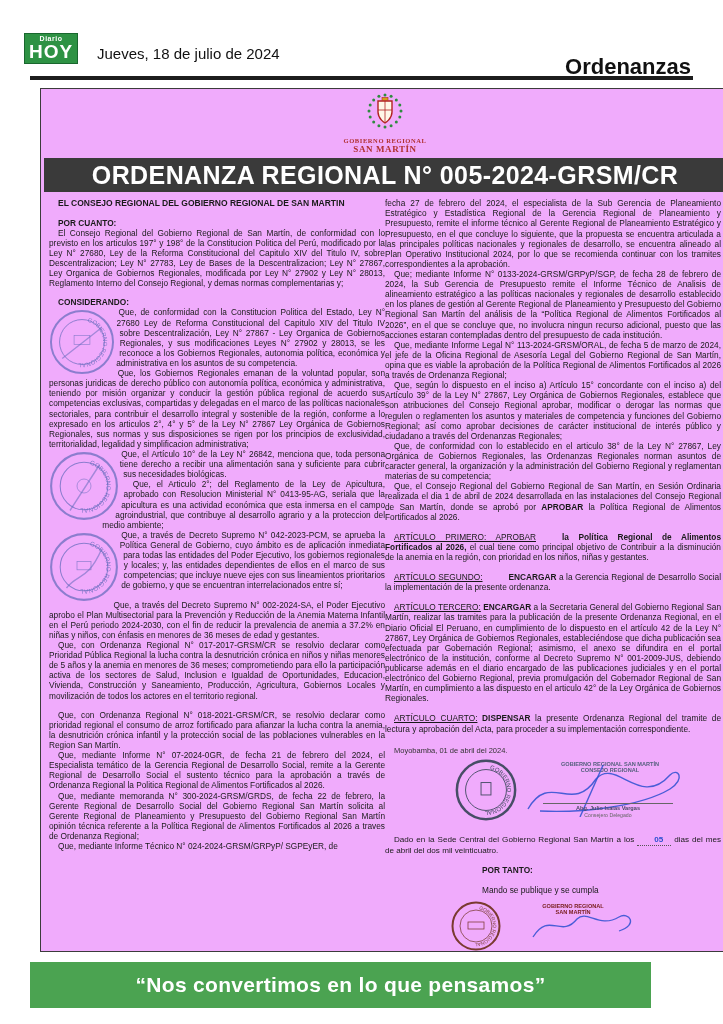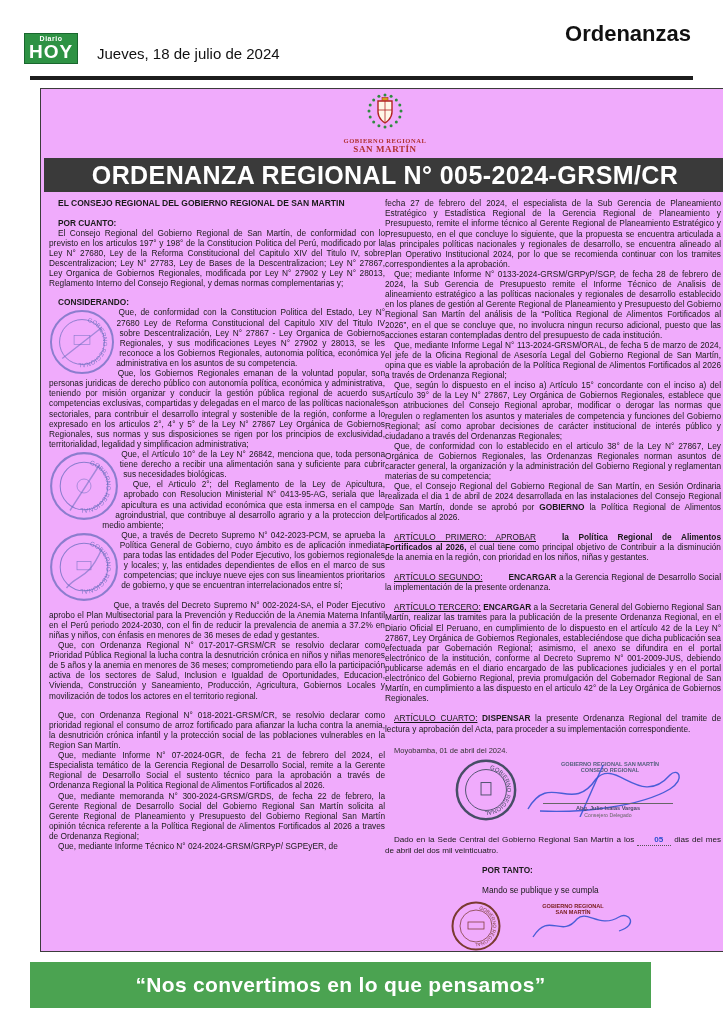--- a/index.html
+++ b/index.html
@@ -8,21 +8,21 @@
     width:723px; height:1024px; overflow:hidden; position:relative;
     font-family:"Liberation Sans", sans-serif; color:#1a1a1a;
   }
   
   .masthead-bar { position:relative; height:82px; }
   .hoy-logo { position:absolute; left:24px; top:33px; width:54px; background:#2e9244;
               border:1px solid #19672e; text-align:center; color:#fff; padding:1px 0 2px; }
   .hoy-small { font-size:7px; font-weight:bold; letter-spacing:.5px; }
   .hoy-big   { font-size:19px; font-weight:bold; letter-spacing:1px; line-height:19px; }
   .mast-date { position:absolute; left:97px; top:45px; font-size:15px; color:#111; }
-  .mast-section { position:absolute; right:32px; top:21px; font-size:22px; font-weight:bold; color:#111; }
+  .mast-section { position:absolute; right:32px; top:54px; font-size:22px; font-weight:bold; color:#111; }
   .header-rule { position:absolute; left:30px; width:663px; top:76px; height:4px; background:#1d1d1d; }
 
   
   .doc { position:absolute; left:40px; top:88px; width:690px; height:864px;
          border:1.5px solid #3c3c3c; background:#f0abfc; overflow:hidden; }
   .crest-wrap { text-align:center; padding-top:3px; }
   .crest-text { font-family:"Liberation Serif", serif; color:#b03030; font-weight:bold;
                 letter-spacing:.6px; line-height:1.05; }
   .crest-text .l1 { font-size:6.5px; }
   .crest-text .l2 { font-size:9px; }
@@ -178,21 +178,21 @@
       <p>Que, mediante memoranda N° 300-2024-GRSM/GRDS, de fecha 22 de febrero, la Gerente Regional de Desarrollo Social del Gobierno Regional San Martín solicita al Gerente Regional de Planeamiento y Presupuesto del Gobierno Regional San Martín opinión técnica referente a la Política Regional de Alimentos Fortificados al 2026 a traves de Ordenanza Regional;</p>
       <p>Que, mediante Informe Técnico N° 024-2024-GRSM/GRPyP/ SGPEyER, de</p>
     </div>
 
     <div class="col">
       <p class="noindent">fecha 27 de febrero del 2024, el especialista de la Sub Gerencia de Planeamiento Estratégico y Estadística Regional de la Gerencia Regional de Planeamiento y Presupuesto, remite el informe técnico al Gerente Regional de Planeamiento Estratégico y Presupuesto, en el que concluye lo siguiente, que la propuesta se encuentra articulada a las principales políticas nacionales y regionales de desarrollo, se encuentra alineado al Plan Operativo Institucional 2024, por lo que se recomienda continuar con los tramites correspondientes a la aprobación.</p>
       <p>Que; mediante Informe N° 0133-2024-GRSM/GRPyP/SGP, de fecha 28 de febrero de 2024, la Sub Gerencia de Presupuesto remite el Informe Técnico de Analisis de alineamiento estratégico a las políticas nacionales y regionales de desarrollo establecido en los planes de gestión al Gerente Regional de Planeamiento y Presupuesto del Gobierno Regional San Martín del análisis de la “Política Regional de Alimentos Fortificados al 2026”, en el que se concluye que, no involucra ningun recurso adicional, puesto que las acciones estaran contempladas dentro del presupuesto de cada institución.</p>
       <p>Que, mediante Informe Legal N° 113-2024-GRSM/ORAL, de fecha 5 de marzo de 2024, el jefe de la Oficina Regional de Asesoría Legal del Gobierno Regional de San Martín, opina que es viable la aprobación de la Política Regional de Alimentos Fortificados al 2026 a través de Ordenanza Regional;</p>
       <p>Que, según lo dispuesto en el inciso a) Artículo 15° concordante con el inciso a) del Artículo 39° de la Ley N° 27867, Ley Orgánica de Gobiernos Regionales, establece que son atribuciones del Consejo Regional aprobar, modificar o derogar las normas que regulen o reglamenten los asuntos y materiales de competencia y funciones del Gobierno Regional; así como aprobar decisiones de carácter institucional de interés público y ciudadano a través del Ordenanzas Regionales;</p>
       <p>Que, de conformidad con lo establecido en el articulo 38° de la Ley N° 27867, Ley Orgánica de Gobiernos Regionales, las Ordenanzas Regionales norman asuntos de caracter general, la organización y la administración del Gobierno Regional y reglamentan materias de su competencia;</p>
-      <p><span>Que, el Consejo Regional del Gobierno Regional de San Martín, en Sesión Ordinaria realizada el dia 1 de abril de 2024 desarrollada en las instalaciones del Consejo Regional de San Martín, donde se aprobó por </span><b class="inlinebold">GOBIERNO</b><span> la Política Regional de Alimentos Fortificados al 2026.</span></p>
+      <p><span>Que, el Consejo Regional del Gobierno Regional de San Martín, en Sesión Ordinaria realizada el dia 1 de abril de 2024 desarrollada en las instalaciones del Consejo Regional de San Martín, donde se aprobó por </span><b class="inlinebold">APROBAR</b><span> la Política Regional de Alimentos Fortificados al 2026.</span></p>
 
       <p class="article">
         <span class="art-label">ARTÍCULO PRIMERO: APROBAR</span><span class="sp"></span><span class="art-key">la Política Regional de Alimentos Fortificados al 2026,</span><span> el cual tiene como principal objetivo de Contribuir a la disminución de la anemia en la región, con prioridad en los niños, niñas y gestantes.</span>
       </p>
       <p class="article">
         <span class="art-label">ARTÍCULO SEGUNDO:</span><span class="sp"></span><span class="art-key">ENCARGAR</span><span> a la Gerencia Regional de Desarrollo Social la implementación de la presente ordenanza.</span>
       </p>
       <p class="article">
         <span class="art-label">ARTÍCULO TERCERO:</span>&nbsp;<span class="art-key">ENCARGAR</span><span> a la Secretaria General del Gobierno Regional San Martín, realizar las tramites para la publicación de la presente Ordenanza Regional, en el Diario Oficial El Peruano, en cumplimiento de lo dispuesto en el artículo 42 de la Ley N° 27867, Ley Orgánica de Gobiernos Regionales, estableciéndose que dicha publicación sea efectuada par Gobernación Regional; asimismo, el anexo se difundira en el portal electrónico de la institución, conforme al Decreto Supremo N° 001-2009-JUS, debiendo publicarse además en el diario encargado de las publicaciones judiciales y en el portal electrónico del Gobierno Regional, previa promulgación del Gobernador Regional de San Martín, en cumplimiento a las dispuesto en el articulo 42° de la Ley Orgánica de Gobiernos Regionales.</span>
       </p>

